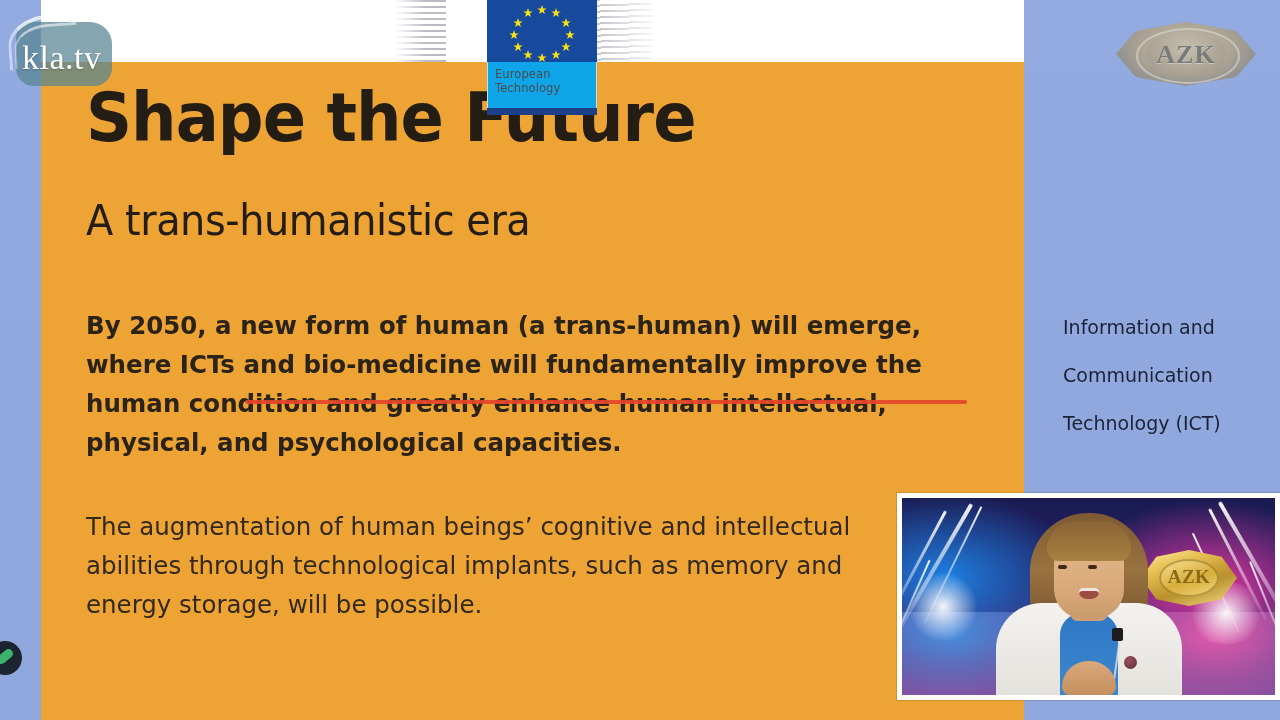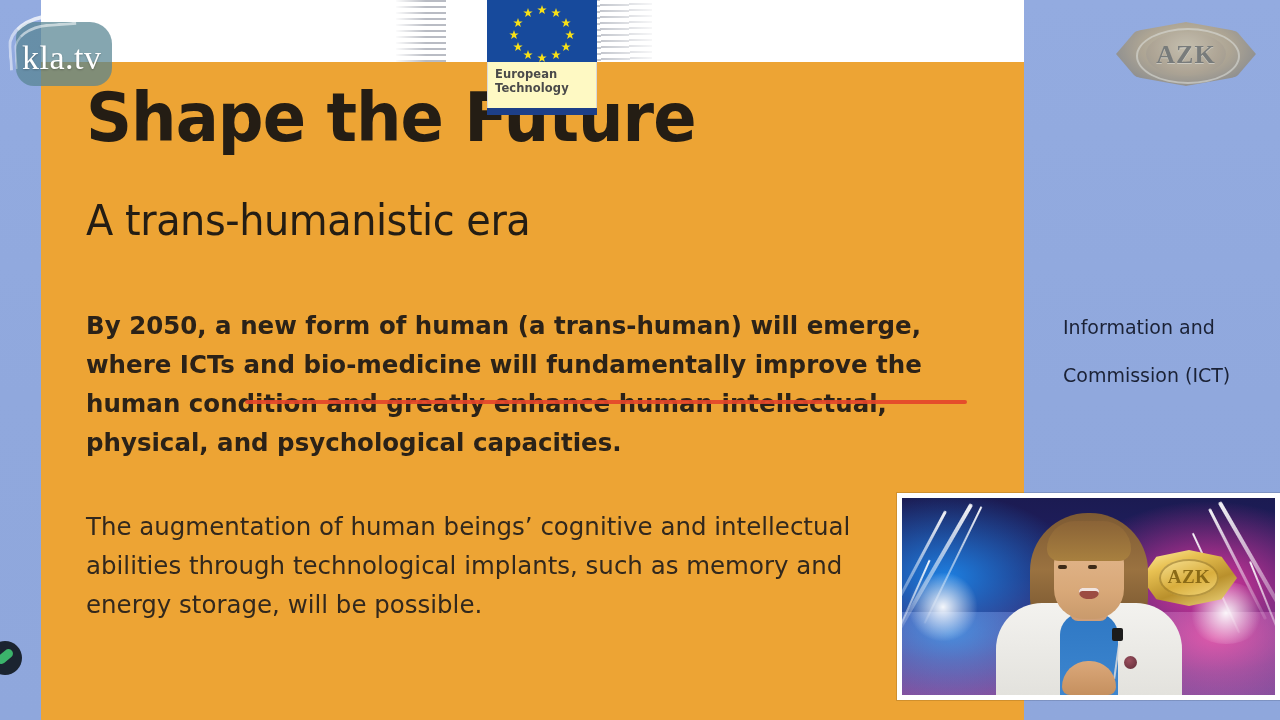--- a/index.html
+++ b/index.html
@@ -73,26 +73,25 @@
     position: relative;
     width: 110px;
     height: 62px;
     background: #174a9c;
     overflow: hidden;
   }
   .eu-caption {
     position: relative;
     width: 110px;
     height: 46px;
-    background: #fef9c3;
+    background: #0ea5e9;
     box-sizing: border-box;
     padding: 5px 0 0 7px;
     border-left: 1px solid #d8d8d8;
     border-right: 1px solid #d8d8d8;
-    font-weight: bold;
   }
   .eu-caption div {
     font-family: "DejaVu Sans", sans-serif;
     font-size: 11.5px;
     line-height: 14px;
     color: #4a4a4a;
     letter-spacing: .1px;
   }
   .eu-bar {
     width: 110px;
@@ -536,21 +535,22 @@
 
   <div class="slide-title">Shape the Future</div>
   <div class="slide-subtitle">A trans-humanistic era</div>
 
   <div class="para p1">By 2050, a new form of human (a trans-human) will emerge, where ICTs and bio-medicine will fundamentally improve the human condition and greatly enhance human intellectual, physical, and psychological capacities.</div>
   <div class="red-underline"></div>
   <div class="para p2">The augmentation of human beings’ cognitive and intellectual abilities through technological implants, such as memory and energy storage, will be possible.</div>
 
   <div class="ict-caption">
     <div>Information  and</div>
-    <div>Commission (ICT)</div>
+    <div>Communication</div>
+    <div>Technology (ICT)</div>
   </div>
 
   <div class="klatv">
     <div class="blob"></div>
     <div class="swoosh"></div>
     <div class="swoosh2"></div>
     <div class="wordmark">kla.tv</div>
   </div>
 
   <div class="azk-top">

